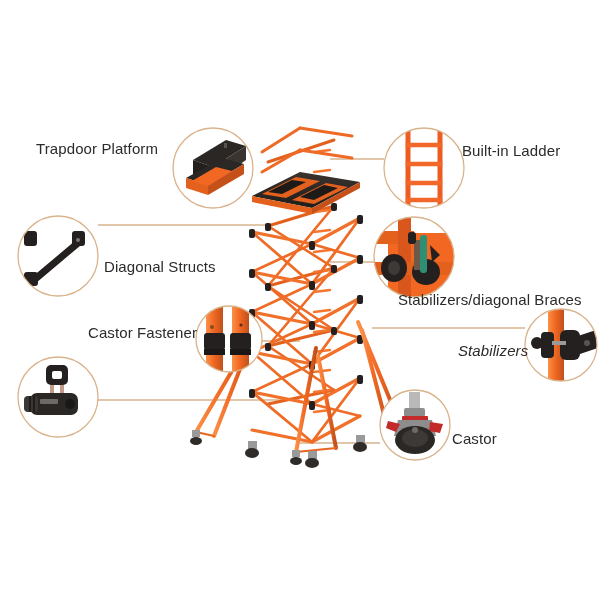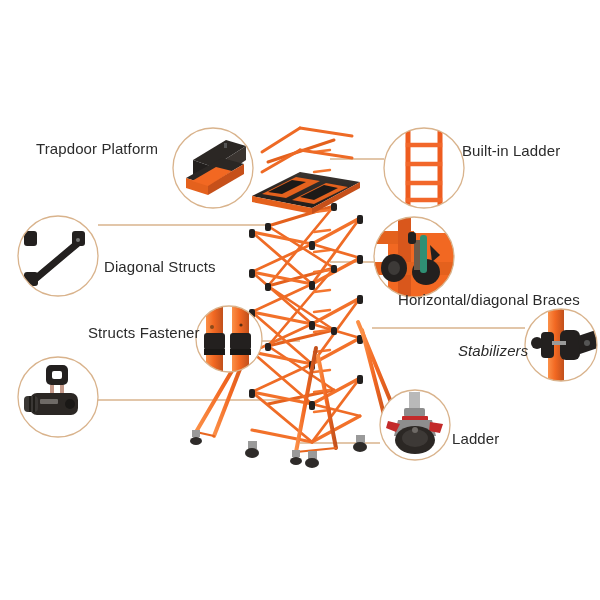--- a/index.html
+++ b/index.html
@@ -400,22 +400,22 @@
     </g>
 
   </svg>
 
   <div class="label" style="left:36px; top:140px;">Trapdoor Platform</div>
 
   <div class="label" style="left:104px; top:258px;">Diagonal Structs</div>
 
   <div class="label" style="left:462px; top:142px;">Built-in Ladder</div>
 
-  <div class="label" style="left:398px; top:291px;">Horizontal/diagonal Braces</div>
-
-  <div class="label" style="left:88px; top:324px;">Structs Fastener</div>
+  <div class="label" style="left:398px; top:291px;">Stabilizers/diagonal Braces</div>
+
+  <div class="label" style="left:88px; top:324px;">Castor Fastener</div>
 
   <div class="label" style="left:458px; top:342px;font-style:italic;">Stabilizers</div>
 
 
-  <div class="label" style="left:452px; top:430px;">Ladder</div>
+  <div class="label" style="left:452px; top:430px;">Castor</div>
 
 </div>
 
 </body></html>

